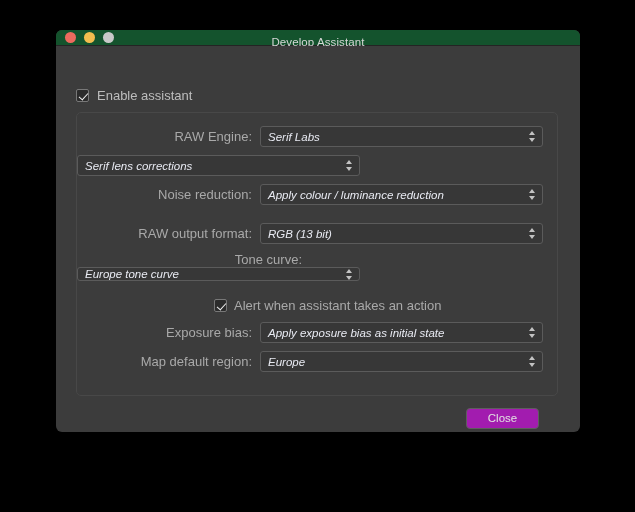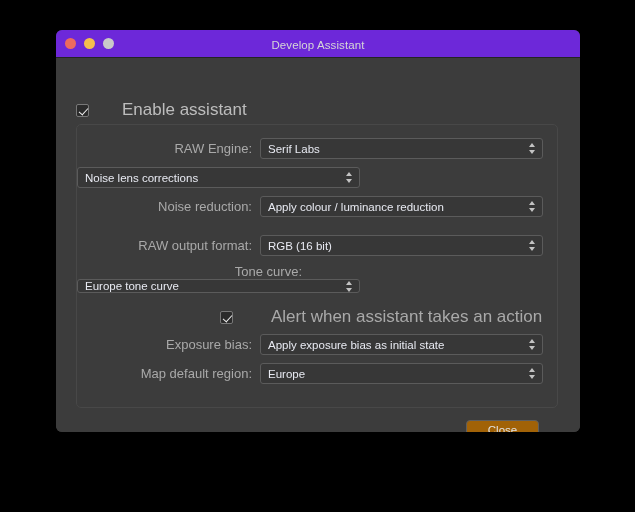--- a/index.html
+++ b/index.html
@@ -23,25 +23,25 @@
     left: 56px; top: 30px;
     width: 524px; height: 402px;
     background: #3c3c3c;
     border-radius: 6px;
     overflow: hidden;
     box-shadow: 0 6px 22px rgba(0,0,0,0.75);
   }
 
   #titlebar {
     position: relative;
-    height: 28px;
-    background: #6d28d9;
+    height: 16px;
+    background: #14532d;
     border-bottom: 1px solid #242424;
     display: flex;
-    align-items: flex-end;
+    align-items: flex-start;
   }
 
   #traffic {
     position: absolute;
     left: 9px; top: 0; bottom: 0;
     display: flex;
     align-items: center;
     gap: 8px;
   }
   .light {
@@ -91,24 +91,23 @@
   .checkbox::after {
     content: "";
     position: absolute;
     left: 4px; top: 1px;
     width: 4px; height: 8px;
     border: solid #f0f0f0;
     border-width: 0 1.6px 1.6px 0;
     transform: rotate(42deg);
   }
   .cb-label {
-    font-size: 17px;
+    font-size: 13px;
     color: #bdbdbd;
     white-space: nowrap;
-    margin-left: 25px;
   }
 
   
   #group-panel {
     position: absolute;
     left: 20px; top: 66px;
     width: 482px; height: 284px;
     border: 1px solid #484848;
     border-radius: 5px;
     background: transparent;
@@ -141,20 +140,21 @@
     align-items: center;
   }
   .select-value {
     padding-left: 7px;
     font-size: 11.5px;
     color: #e8eaf2;
     white-space: nowrap;
     overflow: hidden;
     text-overflow: ellipsis;
     max-width: 258px;
+    font-style: italic;
   }
   .stepper {
     position: absolute;
     right: 6px; top: 0; bottom: 0;
     width: 8px;
     display: flex;
     flex-direction: column;
     justify-content: center;
     align-items: center;
     gap: 3px;
@@ -163,34 +163,34 @@
     width: 0; height: 0;
     border-left: 3.5px solid transparent;
     border-right: 3.5px solid transparent;
   }
   .stepper .up   { border-bottom: 4px solid #c3c3c3; }
   .stepper .down { border-top: 4px solid #c3c3c3; }
 
   
   #alert-row {
     position: absolute;
-    left: 143px;
+    left: 137px;
     height: 16px;
     display: flex;
     align-items: center;
-    gap: 13px;
+    gap: 7px;
   }
   #alert-row .cb-label { color: #a9a9a9; }
 
   
   #close-button {
     position: absolute;
     left: 410px; top: 362px;
     width: 73px; height: 21px;
-    background: #a16207;
+    background: #a21caf;
     border: 1px solid #5e5e5e;
     border-radius: 4px;
     color: #e2e2e2;
     font-size: 11.5px;
     font-family: "Liberation Sans", sans-serif;
     cursor: default;
     padding: 0;
     line-height: 19px;
     text-align: center;
   }
@@ -226,21 +226,21 @@
             <span class="select-value">Serif Labs</span>
             <span class="stepper">
               <span class="up"></span>
               <span class="down"></span>
             </span>
           </div>
         </div>
 
         <div class="form-row" style="top:42px;">
           <div class="select">
-            <span class="select-value">Noise lens corrections</span>
+            <span class="select-value">Serif lens corrections</span>
             <span class="stepper">
               <span class="up"></span>
               <span class="down"></span>
             </span>
           </div>
         </div>
 
         <div class="form-row" style="top:71px;justify-content:flex-end;">
           <span class="row-label">Noise reduction:</span>
           <div class="select">
@@ -248,21 +248,21 @@
             <span class="stepper">
               <span class="up"></span>
               <span class="down"></span>
             </span>
           </div>
         </div>
 
         <div class="form-row" style="top:110px;">
           <span class="row-label">RAW output format:</span>
           <div class="select">
-            <span class="select-value">RGB (16 bit)</span>
+            <span class="select-value">RGB (13 bit)</span>
             <span class="stepper">
               <span class="up"></span>
               <span class="down"></span>
             </span>
           </div>
         </div>
 
         <div class="form-row" style="top:139px;flex-direction:column;">
           <span class="row-label">Tone curve:</span>
           <div class="select">

